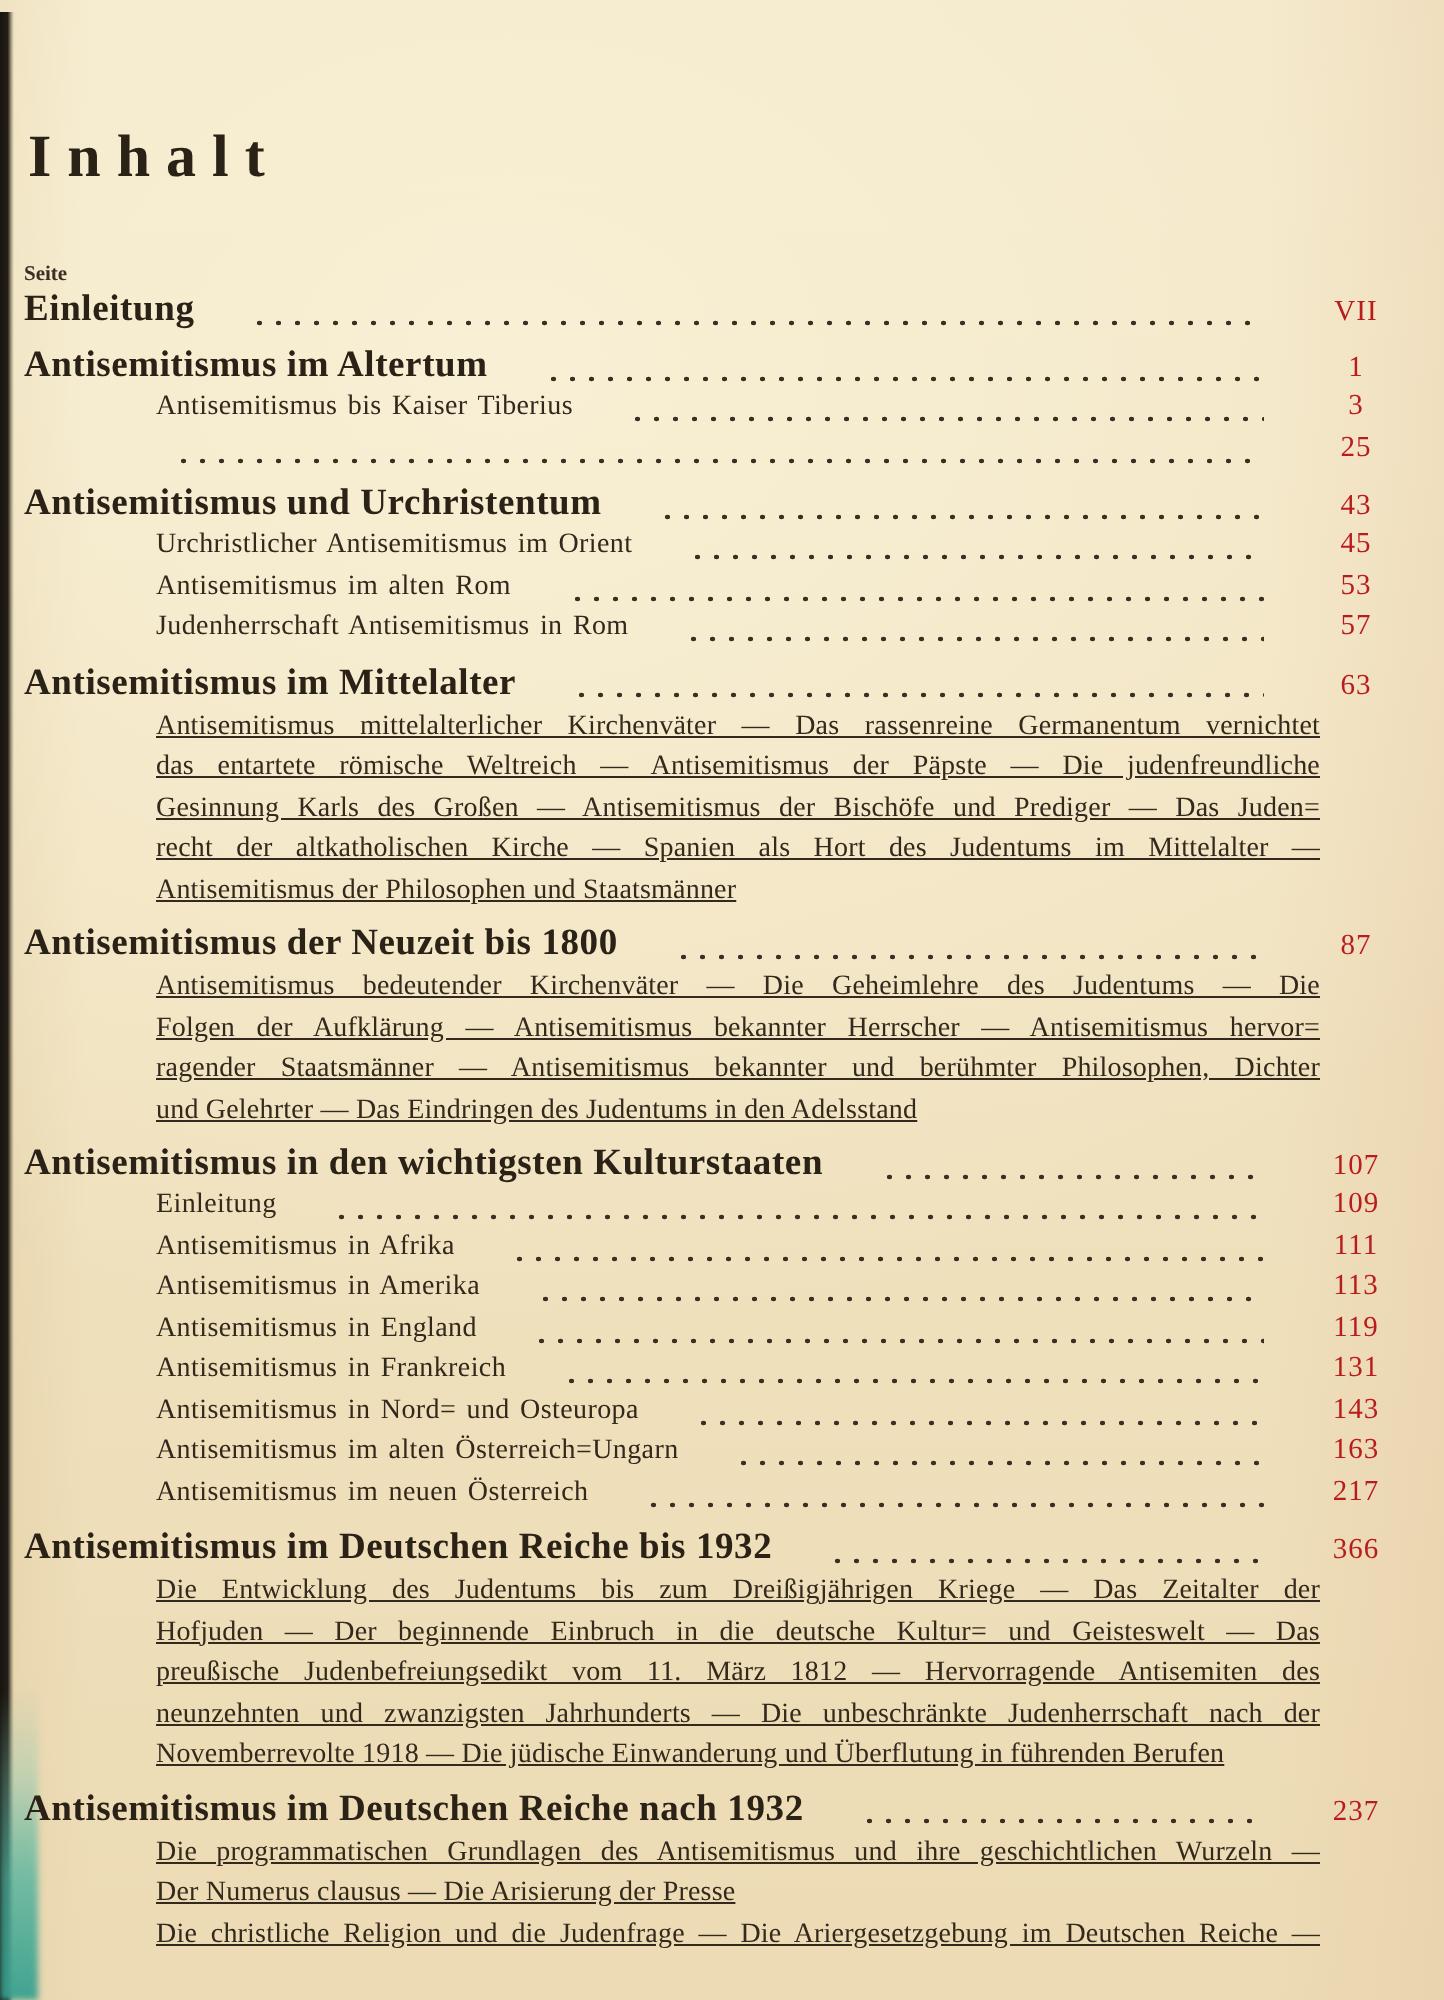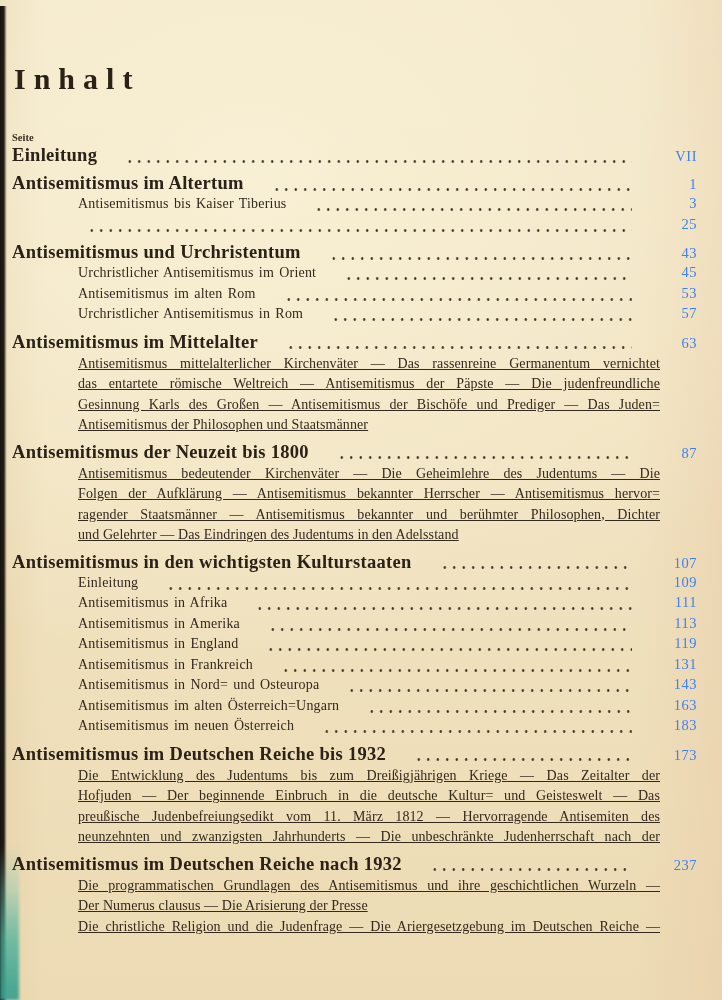--- a/index.html
+++ b/index.html
@@ -78,25 +78,25 @@
     margin: 0 8px 4px 9px;
     background-image: radial-gradient(circle, #3a3024 1.15px, rgba(58,48,36,0) 1.5px);
     background-size: 9.5px 3.4px;
     background-repeat: repeat-x;
     background-position: left bottom;
   }
 
   .pg {
     width: 38px;
     flex: 0 0 38px;
-    text-align: right;
+    text-align: center;
     font-size: 14.5px;
     font-weight: 400;
     letter-spacing: 0.5px;
-    color: #3b82f6;
+    color: #b91c1c;
   }
   .row.chapter .pg { font-size: 14.5px; font-weight: 400; }
 
   .summary {
     margin-left: 66px;
     margin-right: 37px;
     font-size: 14px;
     letter-spacing: 0.1px;
     color: #33291d;
     text-decoration: underline;
@@ -148,35 +148,36 @@
           <span class="lbl">Urchristlicher Antisemitismus im Orient</span>
           <span class="leader"></span>
           <span class="pg">45</span>
         </div>
         <div class="row sub">
           <span class="lbl">Antisemitismus im alten Rom</span>
           <span class="leader"></span>
           <span class="pg">53</span>
         </div>
         <div class="row sub">
-          <span class="lbl">Urchristlicher Antisemitismus in Rom</span>
+          <span class="lbl">Judenherrschaft Antisemitismus in Rom</span>
           <span class="leader"></span>
           <span class="pg">57</span>
         </div>
       </div>
       <div class="section">
         <div class="row chapter">
           <span class="lbl">Antisemitismus im Mittelalter</span>
           <span class="leader"></span>
           <span class="pg">63</span>
         </div>
         <div class="summary">
           <div class="sum-line just">Antisemitismus mittelalterlicher Kirchenväter — Das rassenreine Germanentum vernichtet</div>
           <div class="sum-line just">das entartete römische Weltreich — Antisemitismus der Päpste — Die judenfreundliche</div>
           <div class="sum-line just">Gesinnung Karls des Großen — Antisemitismus der Bischöfe und Prediger — Das Juden=</div>
+          <div class="sum-line just">recht der altkatholischen Kirche — Spanien als Hort des Judentums im Mittelalter —</div>
           <div class="sum-line">Antisemitismus der Philosophen und Staatsmänner</div>
         </div>
       </div>
       <div class="section">
         <div class="row chapter">
           <span class="lbl">Antisemitismus der Neuzeit bis 1800</span>
           <span class="leader"></span>
           <span class="pg">87</span>
         </div>
         <div class="summary">
@@ -223,34 +224,35 @@
           <span class="pg">143</span>
         </div>
         <div class="row sub">
           <span class="lbl">Antisemitismus im alten Österreich=Ungarn</span>
           <span class="leader"></span>
           <span class="pg">163</span>
         </div>
         <div class="row sub">
           <span class="lbl">Antisemitismus im neuen Österreich</span>
           <span class="leader"></span>
-          <span class="pg">183</span>
+          <span class="pg">217</span>
         </div>
       </div>
       <div class="section">
         <div class="row chapter">
           <span class="lbl">Antisemitismus im Deutschen Reiche bis 1932</span>
           <span class="leader"></span>
-          <span class="pg">173</span>
+          <span class="pg">366</span>
         </div>
         <div class="summary">
           <div class="sum-line just">Die Entwicklung des Judentums bis zum Dreißigjährigen Kriege — Das Zeitalter der</div>
           <div class="sum-line just">Hofjuden — Der beginnende Einbruch in die deutsche Kultur= und Geisteswelt — Das</div>
           <div class="sum-line just">preußische Judenbefreiungsedikt vom 11. März 1812 — Hervorragende Antisemiten des</div>
           <div class="sum-line just">neunzehnten und zwanzigsten Jahrhunderts — Die unbeschränkte Judenherrschaft nach der</div>
+          <div class="sum-line">Novemberrevolte 1918 — Die jüdische Einwanderung und Überflutung in führenden Berufen</div>
         </div>
       </div>
       <div class="section">
         <div class="row chapter">
           <span class="lbl">Antisemitismus im Deutschen Reiche nach 1932</span>
           <span class="leader"></span>
           <span class="pg">237</span>
         </div>
         <div class="summary">
           <div class="sum-line just">Die programmatischen Grundlagen des Antisemitismus und ihre geschichtlichen Wurzeln —</div>

